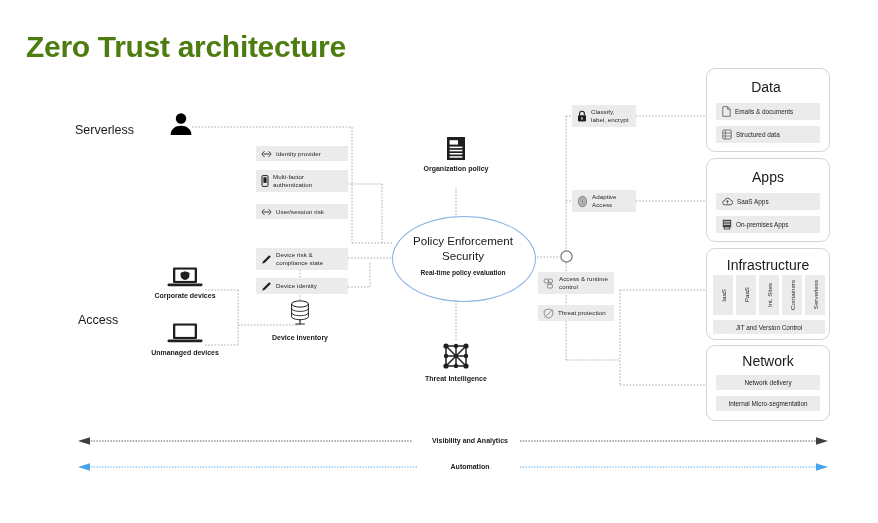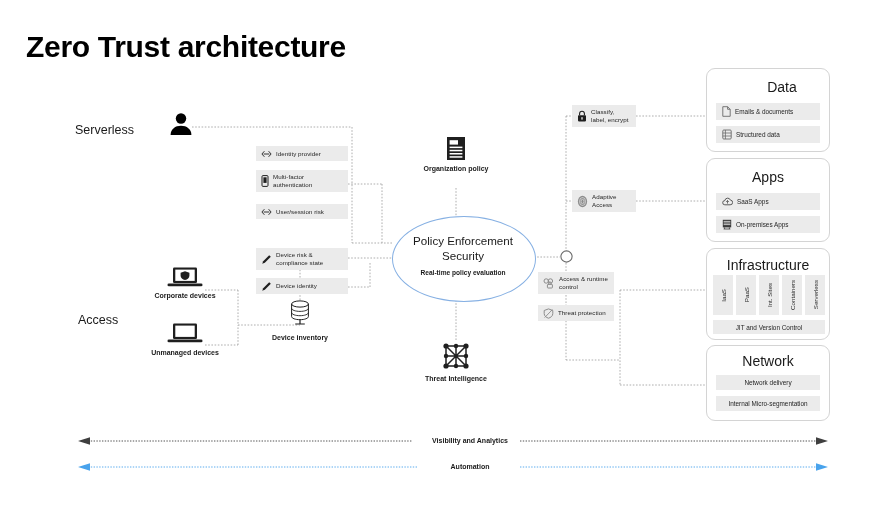--- a/index.html
+++ b/index.html
@@ -2,21 +2,21 @@
 <html><head>
 <meta charset="utf-8">
 <style>
   html,body{margin:0;padding:0;background:#ffffff;}
   body{width:878px;height:523px;position:relative;overflow:hidden;
        font-family:"Liberation Sans","DejaVu Sans",sans-serif;color:#1a1a1a;}
   #stage{position:absolute;left:0;top:0;width:878px;height:523px;}
   .abs{position:absolute;}
 
   
-  #title{left:26px;top:30px;font-size:30px;font-weight:700;letter-spacing:-0.3px;color:#000000;}
+  #title{left:26px;top:30px;font-size:30px;font-weight:700;letter-spacing:-0.3px;color:#4d7c0f;}
 
   
   .colhead{font-size:12.5px;color:#1a1a1a;font-weight:400;}
   #lbl-identities{left:75px;top:123px;}
   #lbl-devices{left:78px;top:313px;}
 
   
   #wires{position:absolute;left:0;top:0;width:878px;height:523px;pointer-events:none;}
 
   
@@ -272,21 +272,21 @@
     <span class="cicon">
       <svg width="11" height="11" viewBox="0 0 11 11">
         <path d="M5.5 0.9 L9.8 2.5 V5.6 c0 2.5-2.1 3.9-4.3 4.6 -2.2-0.7-4.3-2.1-4.3-4.6 V2.5 Z" fill="none" stroke="#8c8c8c" stroke-width="1"></path>
         <path d="M1.6 9.6 L9.4 1.6" stroke="#8c8c8c" stroke-width="0.9"></path>
       </svg>
     </span>
     <span class="ctext">Threat protection</span>
   </div>
 
   <div class="panel" style="left:706px;top:68px;width:124px;height:84px"></div>
-  <div class="panel-title" style="left:722px;top:79px;width:120px">Data</div>
+  <div class="panel-title" style="left:706px;top:79px;width:120px">Data</div>
   <div class="prow" style="left:716px;top:103px;width:104px;height:17px">
     <span class="cicon">
       <svg width="9" height="11" viewBox="0 0 9 11">
         <path d="M0.8 0.7 H5.6 L8.2 3.3 V10.3 H0.8 Z" fill="none" stroke="#6a6a6a" stroke-width="0.9"></path>
         <path d="M5.6 0.7 V3.3 H8.2" fill="none" stroke="#6a6a6a" stroke-width="0.9"></path>
       </svg>
     </span>
     <span class="ptext">Emails &amp; documents</span>
   </div>
   <div class="prow" style="left:716px;top:126px;width:104px;height:17px">

